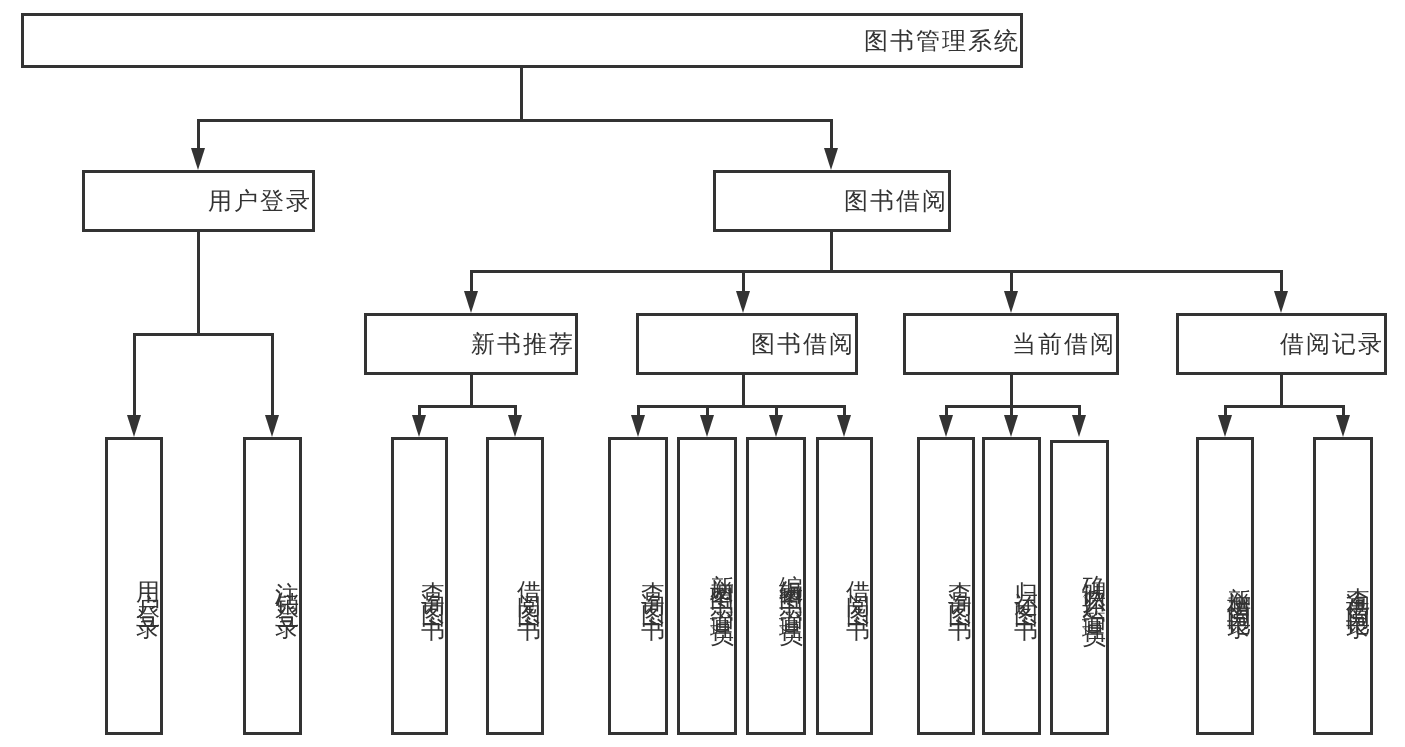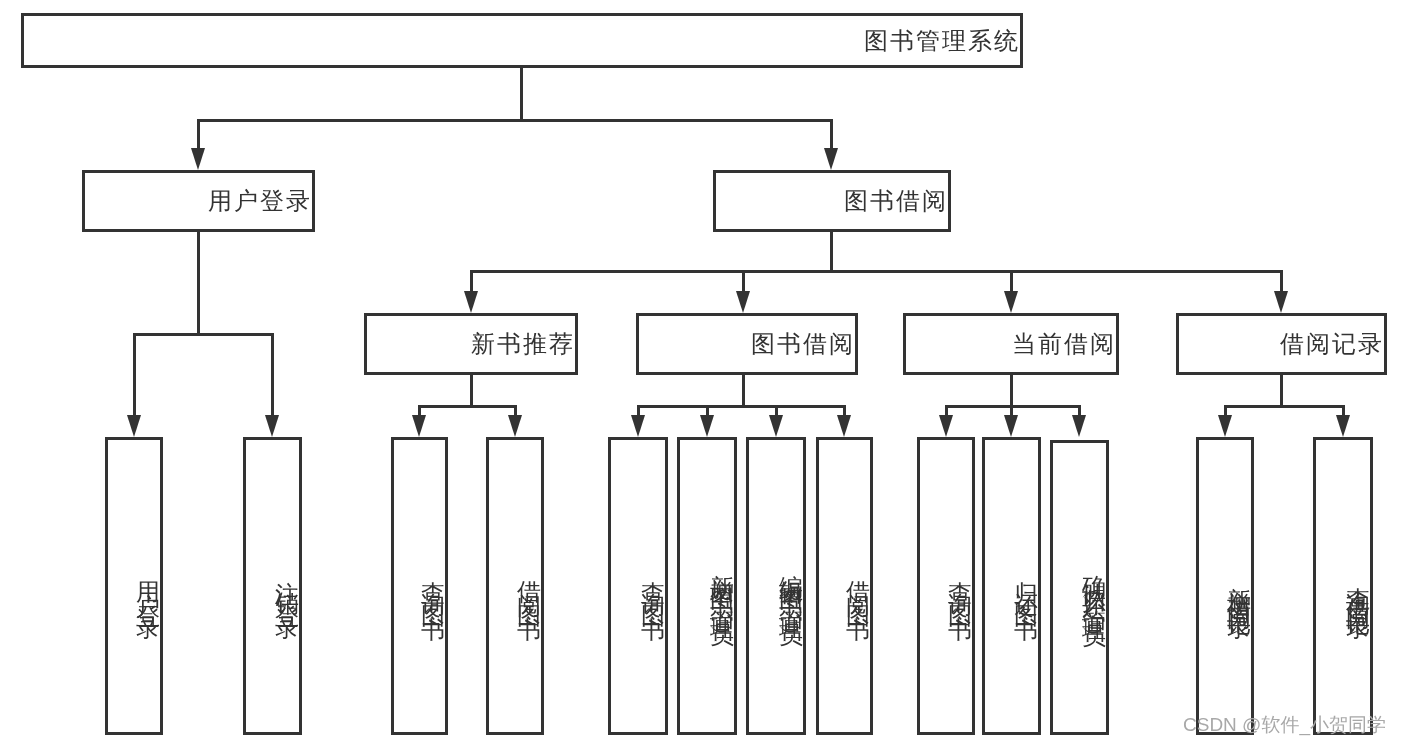--- a/index.html
+++ b/index.html
@@ -180,15 +180,14 @@
     <span>确认归还（管理员）</span>
   </div>
 
   <div class="box vnode ls-md" style="left:1196px; top:437px; width:58px; height:298px;">
     <span>新增借阅记录</span>
   </div>
   <div class="box vnode ls-md" style="left:1313px; top:437px; width:60px; height:298px;">
     <span>查询借阅记录</span>
   </div>
 
-  <div class="watermark" style="left:1183px; top:712px;">CSDN @软件_小贺同学</div>
 
 </div>
 
 </body></html>

